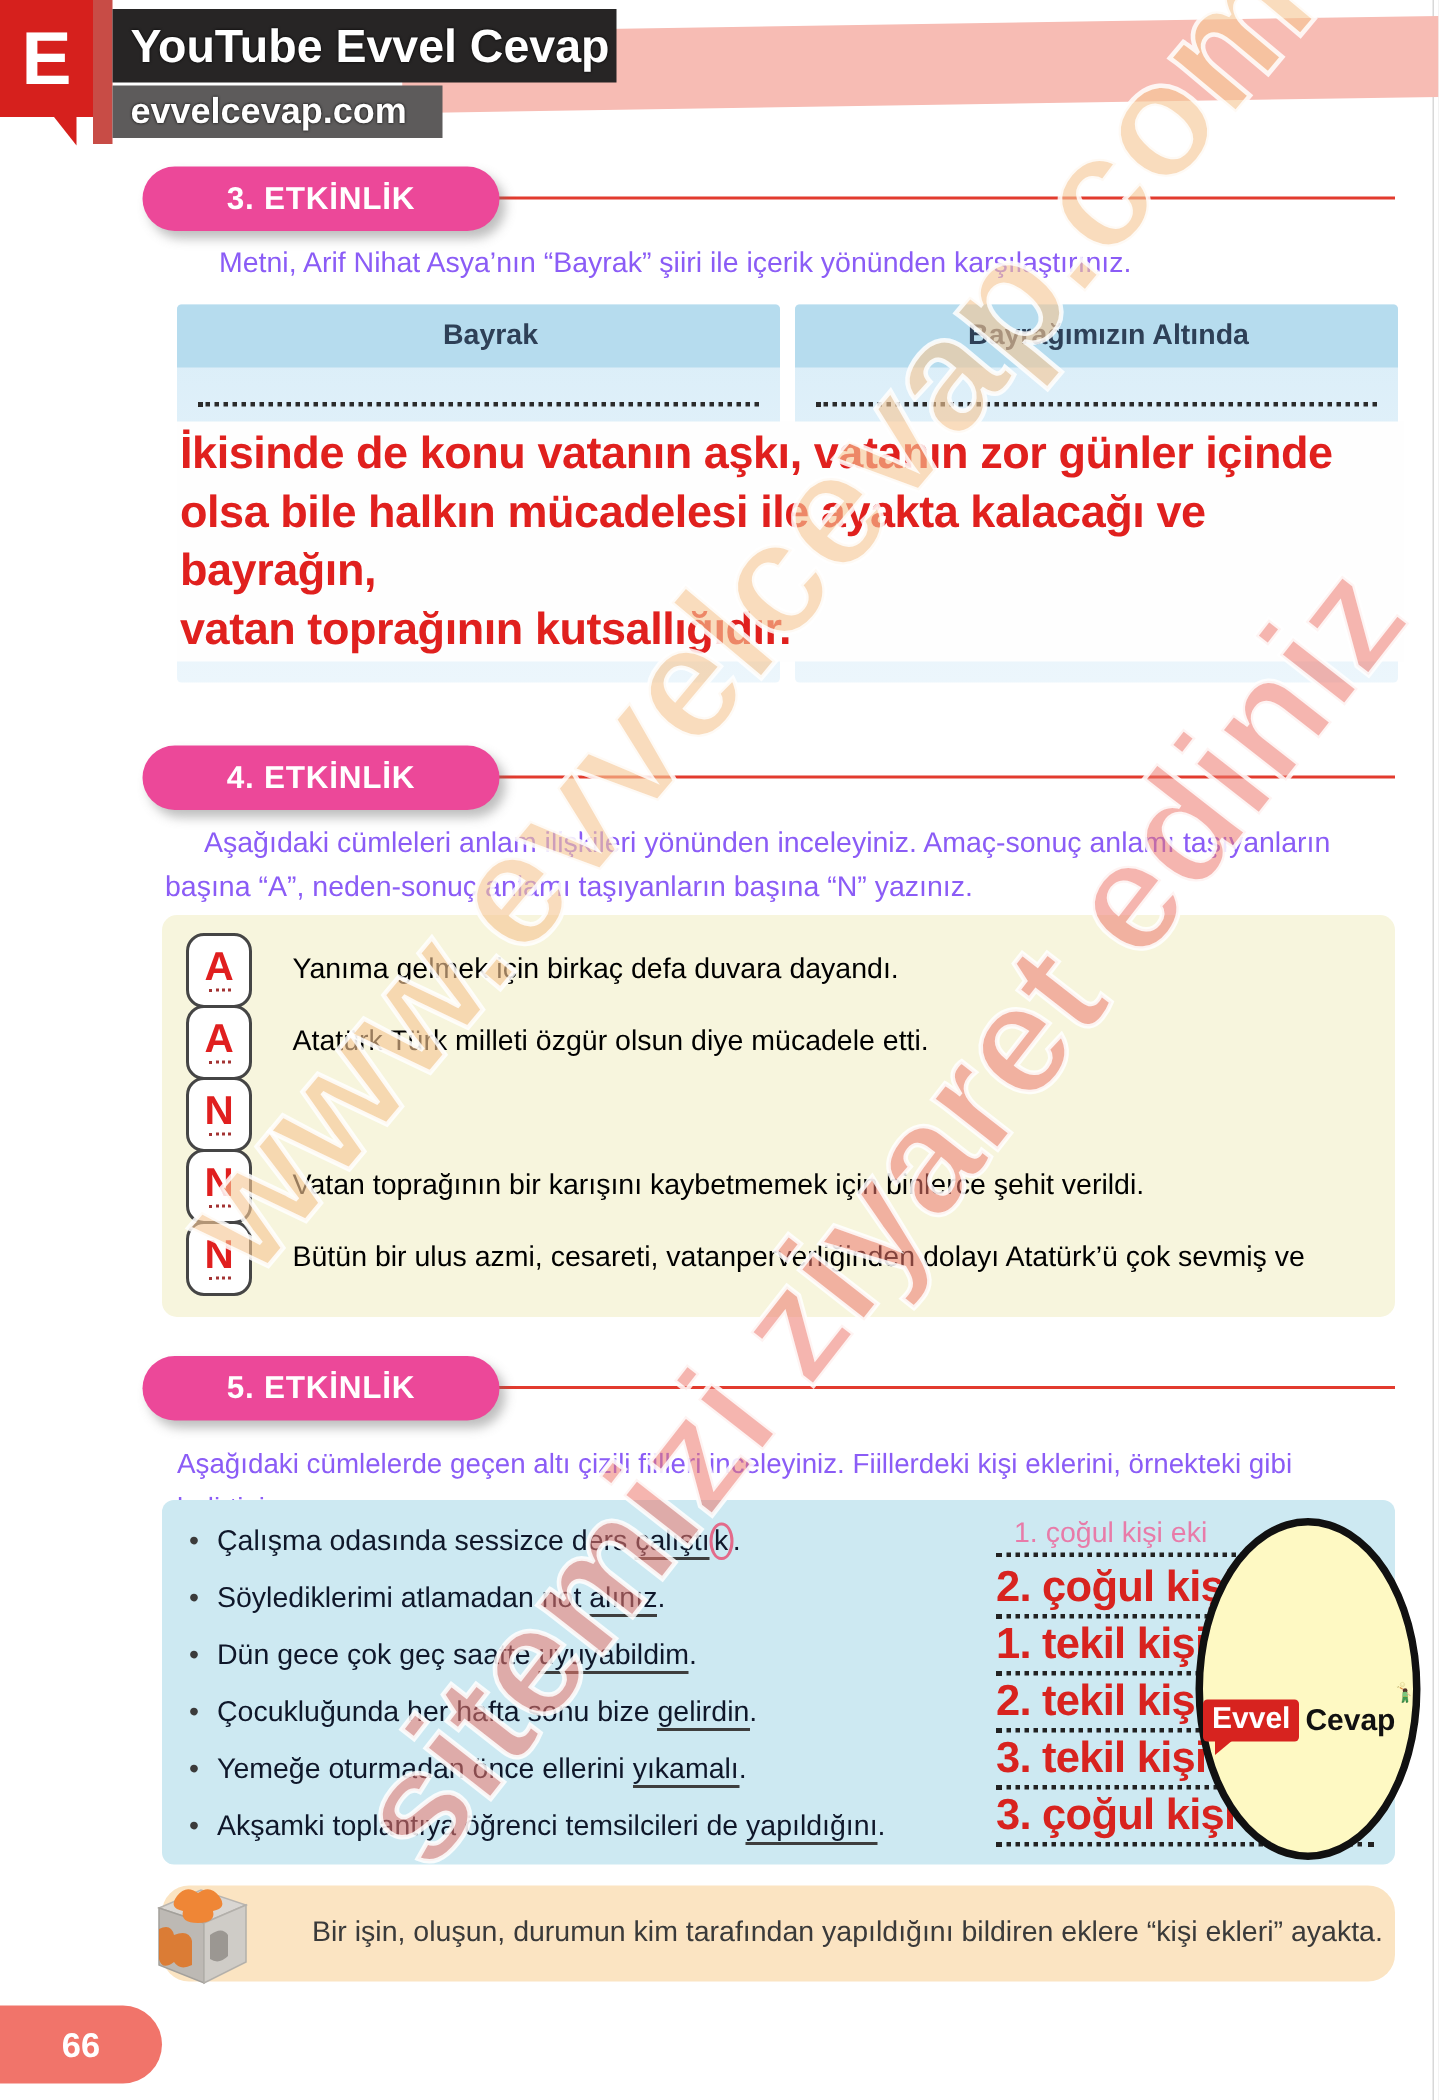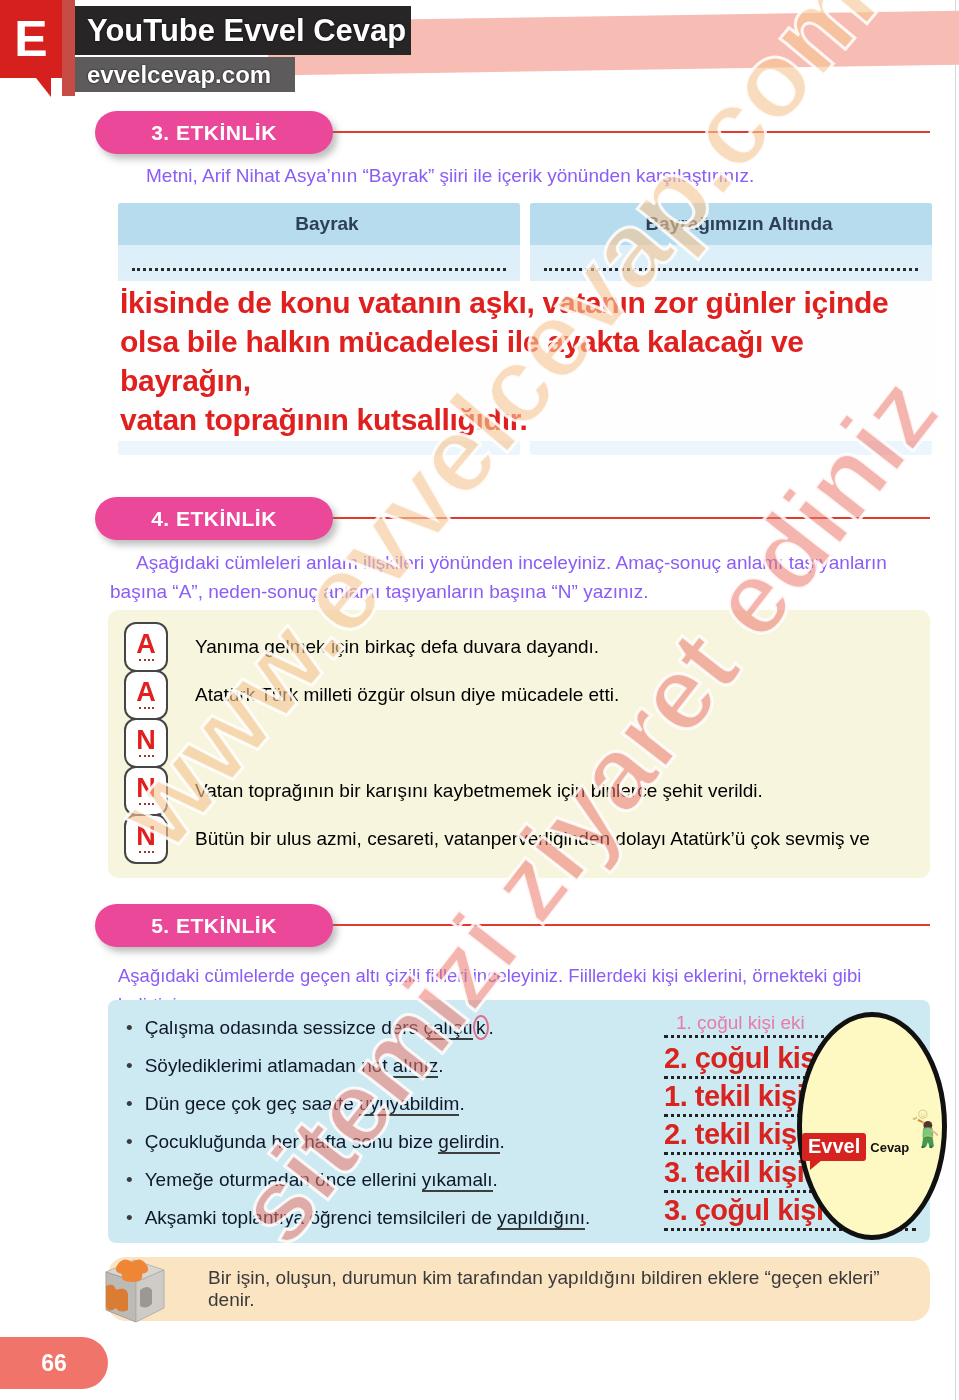--- a/index.html
+++ b/index.html
@@ -80,21 +80,21 @@
 
   
   .logo-ellipse{position:absolute;left:797px;top:1012px;width:150px;height:228px;background:#fef9c3;
                 border:5px solid #111;border-radius:50%;z-index:30;box-sizing:border-box;
                 display:flex;flex-direction:row;align-items:center;}
   .logo-words{margin-top:42px;display:flex;align-items:center;position:relative;}
   .logo-w1{background:#d7231f;color:#fff;font-weight:bold;font-size:20px;padding:2px 6px 3px;
            border-radius:3px;position:relative;}
   .logo-w1:after{content:"";position:absolute;left:8px;bottom:-9px;border-top:10px solid #d7231f;
            border-right:12px solid transparent;}
-  .logo-w2{color:#111;font-weight:bold;font-size:13px;margin-left:4px;}
+  .logo-w2{color:#111;font-weight:bold;font-size:20px;margin-left:4px;}
   .mascot{margin-top:4px;}
 
   
   .note-box{position:absolute;left:108px;top:1257px;width:822px;height:64px;background:#fbe4c2;
             border-radius:18px;display:flex;align-items:center;z-index:2;}
   .note-text{font-size:19px;color:#3a3a3a;padding-left:100px;}
   .cube-icon{position:absolute;left:94px;top:1250px;z-index:3;}
 
   
   .page-tab{position:absolute;left:0;top:1337px;width:108px;height:52px;background:#f1746a;
@@ -257,21 +257,21 @@
       <path d="M48 56 q12 -10 24 0 l-2 8 q-10 6 -20 0 Z" fill="#55342a"></path>
       <path d="M46 68 q14 -8 28 0 l2 26 q-16 6 -32 0 Z" fill="#7cc87e" stroke="#3f7d44" stroke-width="1.5"></path>
       <path d="M72 74 Q84 80 90 88" stroke="#e8b48c" stroke-width="6" fill="none" stroke-linecap="round"></path>
       <path d="M46 92 q16 -4 30 0 l-2 6 q-13 4 -26 0 Z" fill="#e3c95a"></path>
       <path d="M46 96 l-4 28 q6 4 12 1 l6 -18 6 18 q6 3 12 -1 l-4 -28 q-14 -5 -28 0 Z" fill="#3f9d50" stroke="#2c6e38" stroke-width="1.5"></path>
       <path d="M40 124 q-4 4 2 6 l8 -2 -2 -6 Z M74 124 q4 4 -2 6 l-8 -2 2 -6 Z" fill="#2c6e38"></path>
     </svg>
   </div>
 
   <div class="note-box">
-    <div class="note-text">Bir işin, oluşun, durumun kim tarafından yapıldığını bildiren eklere “geçen ekleri” denir.</div>
+    <div class="note-text">Bir işin, oluşun, durumun kim tarafından yapıldığını bildiren eklere “kişi ekleri” ayakta.</div>
   </div>
   <svg class="cube-icon" width="80" height="82" viewBox="0 0 80 82">
     <path d="M12 22 L40 10 L70 20 L42 32 Z" fill="#d9d6d2" stroke="#b9b5b0"></path>
     <path d="M12 22 L42 32 L42 72 L12 60 Z" fill="#bdb9b4" stroke="#a3a09b"></path>
     <path d="M70 20 L42 32 L42 72 L70 58 Z" fill="#cfccc7" stroke="#b3b0ab"></path>
     <path d="M24 14 q6 -8 14 -2 q8 -6 14 2 q6 8 -4 10 q2 8 -10 8 q-12 0 -10 -8 q-10 -2 -4 -10 Z" fill="#ef8636"></path>
     <path d="M12 36 q8 -4 10 4 q10 -4 12 4 l0 16 q-8 4 -12 -2 q-8 6 -10 -2 Z" fill="#e0711f" opacity=".85"></path>
     <path d="M46 40 q8 -6 12 0 l0 14 q-6 6 -12 2 Z" fill="#9b9792"></path>
   </svg>
 

